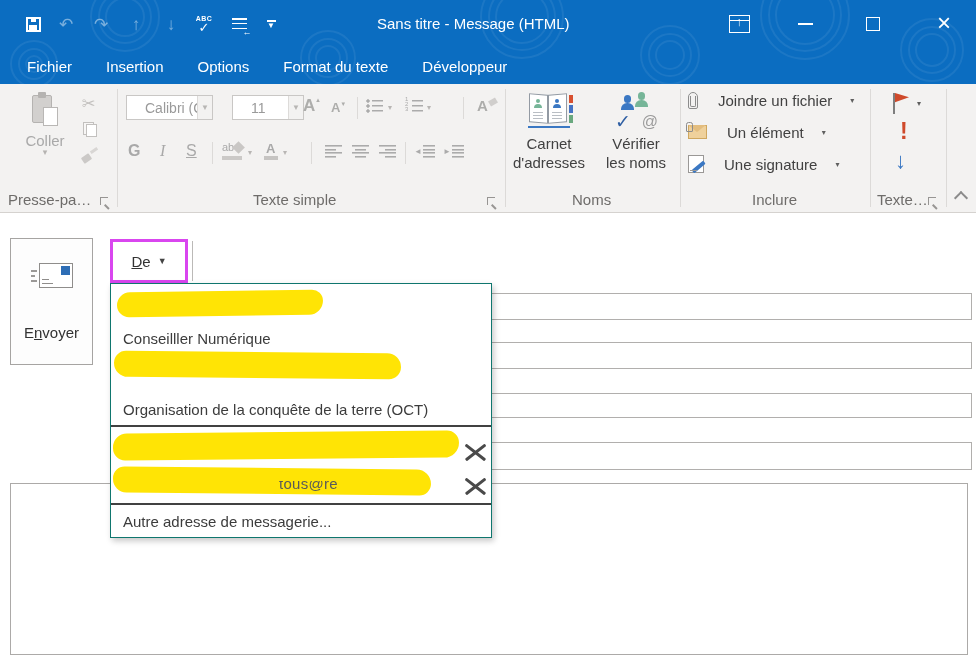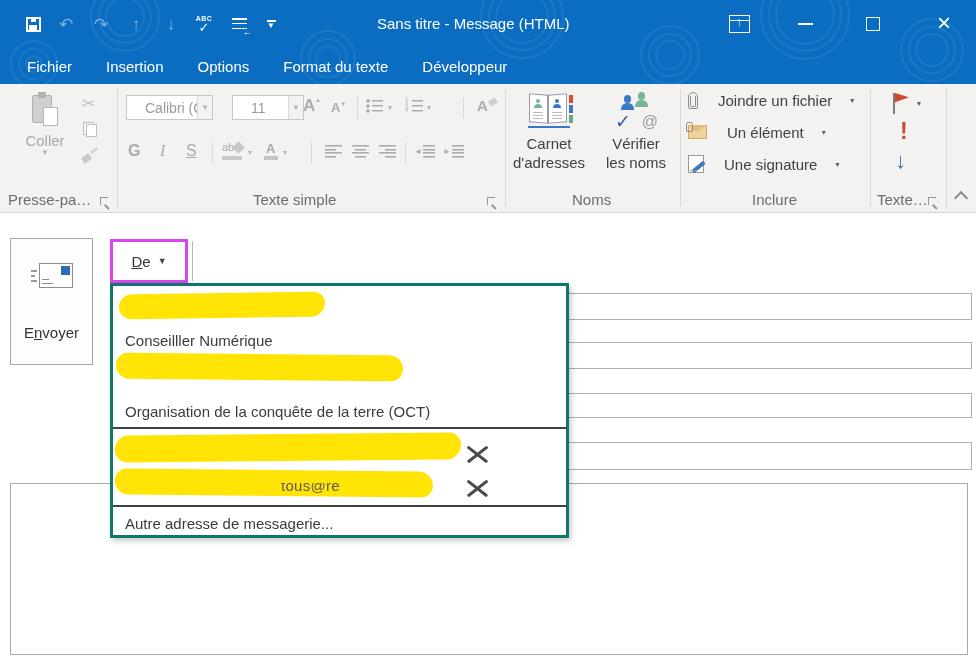--- a/index.html
+++ b/index.html
@@ -142,21 +142,21 @@
   .ic-send .s1{top:7px;width:6px}.ic-send .s2{top:12px;width:4px}.ic-send .s3{top:17px;width:6px}
   .sendbtn .lbl{margin-top:34px}
   .accel{text-decoration:underline}
   .debtn{position:absolute;left:110px;top:25px;width:78px;height:44px;background:#fff;border:3px solid #d946ef;display:flex;align-items:center;justify-content:center;gap:7px;font-size:15px;color:#333}
   .decaret{font-size:9px;color:#444}
   .fromsep{position:absolute;left:192px;top:27px;height:40px;border-left:1px solid #bbb9b7}
   .fromval{position:absolute;left:207px;top:25px;height:44px;line-height:44px;font-size:15px;color:#595959;white-space:nowrap}
   .fbox{position:absolute;left:110px;width:862px;background:#fff;border:1px solid #b1afad;z-index:1}
   .bodybox{position:absolute;left:10px;top:269px;width:958px;height:172px;background:#fff;border:1px solid #acaaa8;z-index:0}
 
-  .ddown{position:absolute;left:110px;top:69px;width:459px;height:255px;background:#fff;border:3px solid #0f766e;box-shadow:2px 3px 6px rgba(0,0,0,.22);z-index:10}
+  .ddown{position:absolute;left:110px;top:69px;width:382px;height:255px;background:#fff;border:1px solid #0f766e;box-shadow:2px 3px 6px rgba(0,0,0,.22);z-index:10}
   .dd-item{position:absolute;left:12px;font-size:15px;color:#3c3c3c;white-space:nowrap;line-height:22px;z-index:11}
   .dsep{position:absolute;left:0;width:100%;border-top:2px solid #414141;z-index:11}
   .blob{position:absolute;background:#ffe405;z-index:11}
   .frag{position:absolute;left:168px;top:197px;height:13px;overflow:hidden;z-index:12;font-size:15px;color:#5a5a5a}
   .frag span{display:block;margin-top:-6px;letter-spacing:.3px}
   .xbtn{position:absolute;left:350px;width:30px;height:26px;z-index:12}
   .xbtn::before,.xbtn::after{content:"";position:absolute;left:2px;top:12px;width:25px;height:2.6px;background:#4a4a4a;border-radius:1px}
   .xbtn::before{transform:rotate(38deg)}
   .xbtn::after{transform:rotate(-38deg)}
 </style>

